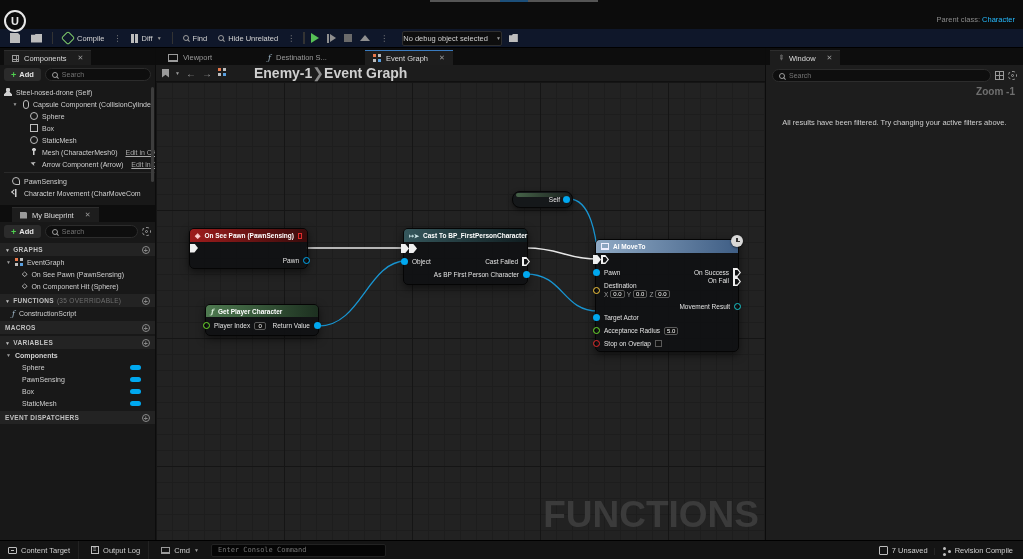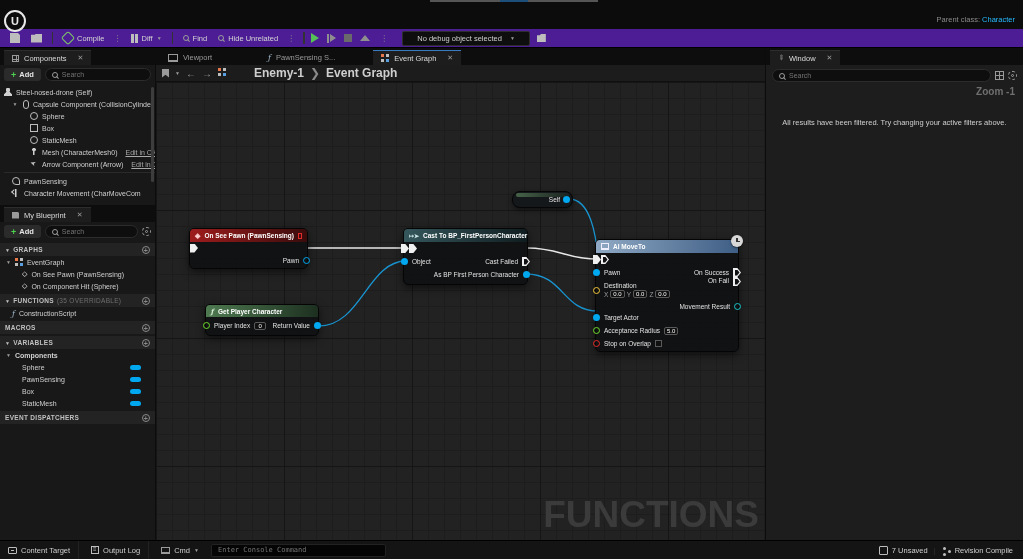--- a/index.html
+++ b/index.html
@@ -18,35 +18,35 @@
   #parent-class { position:absolute; right:8px; top:15px; font-size:7.5px; color:#8a8a8a; }
   #parent-class b { color:#26bbff; font-weight:normal; }
 
   
   #assettab-row { left:0; top:14px; width:1023px; height:15px; background:#0d0d0d; }
   #asset-tab { position:absolute; left:26px; top:0; height:15px; background:#1e1e1e; border-top:1px solid #2c2c2c;
     display:flex; align-items:center; gap:5px; padding:0 8px; font-size:7.5px; color:#e0e0e0; }
   .close-x { color:#9a9a9a; font-size:7px; margin-left:6px; }
 
   
-  #toolbar { left:0; top:29px; width:1023px; height:19px; background:#4c1d95; border-bottom:1px solid #000;
+  #toolbar { left:0; top:29px; width:1023px; height:19px; background:#0f172a; border-bottom:1px solid #000;
     display:flex; align-items:center; font-size:7.5px; color:#d4d4d4; }
   .tb-group { display:flex; align-items:center; gap:3px; padding:0 6px; height:100%; }
   .tb-sep { width:1px; height:12px; background:#333; }
   .tb-btn { display:flex; align-items:center; gap:4px; padding:2px 4px; border-radius:2px; }
   .dots { color:#8a8a8a; font-size:8px; padding:0 2px; }
   .caret { font-size:5px; color:#9a9a9a; }
   .play { width:0; height:0; border-left:8px solid #56c156; border-top:5px solid transparent; border-bottom:5px solid transparent; }
   .step { display:flex; align-items:center; gap:1px; }
   .step .bar{ width:2px; height:9px; background:#8f8f8f; }
   .step .tri{ width:0;height:0;border-left:6px solid #8f8f8f;border-top:4px solid transparent;border-bottom:4px solid transparent; }
   .stopsq { width:8px; height:8px; background:#6a6a6a; }
   .eject { width:0;height:0;border-bottom:6px solid #8f8f8f;border-left:5px solid transparent;border-right:5px solid transparent; }
   #debug-select { background:#0e0e0e; border:1px solid #2e2e2e; border-radius:2px; color:#cfcfcf;
-    padding:2px 14px; display:flex; gap:8px; align-items:center; font-size:7.5px; }
+    padding:2px 0; display:flex; gap:8px; align-items:center; font-size:7.5px; }
 
   
   .tabstrip { background:#0d0d0d; height:17px; display:flex; align-items:flex-end; }
   .ptab { background:#1d1d1d; height:15px; display:flex; align-items:center; gap:5px; padding:0 8px;
     font-size:7.5px; color:#dcdcdc; border-top:1px solid #2d2d2d; }
   .ptab.inactive { background:transparent; border-top:none; color:#9a9a9a; }
   .panel-body { background:#181818; }
   .addrow { display:flex; align-items:center; gap:4px; padding:3px 4px; }
   .add-btn { display:flex; align-items:center; gap:3px; background:#2b2b2b; border-radius:3px; padding:2px 7px;
     font-size:7.5px; color:#e6e6e6; font-weight:bold; }
@@ -94,21 +94,21 @@
     linear-gradient(#e8784a,#e8784a) 0 0/3px 3px no-repeat,
     linear-gradient(#bdbdbd,#bdbdbd) 5px 0/3px 3px no-repeat,
     linear-gradient(#bdbdbd,#bdbdbd) 0 5px/3px 3px no-repeat,
     linear-gradient(#5aa0e0,#5aa0e0) 5px 5px/3px 3px no-repeat; }
 
   
   #graph-tabs { left:156px; top:48px; width:609px; height:17px; }
   #graph-crumbbar { left:156px; top:65px; width:609px; height:17px; background:#1c1c1c; border-bottom:1px solid #101010;
     display:flex; align-items:center; gap:6px; padding:0 6px; }
   .nav-arrow { color:#9a9a9a; font-size:10px; }
-  #crumb { font-size:12px; color:#cfcfcf; font-weight:bold; display:flex; gap:6px; align-items:center;padding-left:20px; }
+  #crumb { font-size:14px; color:#cfcfcf; font-weight:bold; display:flex; align-items:center;padding-left:20px; }
   #crumb .sep { color:#8a8a8a; font-weight:normal; }
   #zoomlbl { position:absolute; right:8px; top:86px; font-size:10px; color:#6f6f6f; font-weight:bold; z-index:3;}
   #graph { left:156px; top:82px; width:609px; height:458px; overflow:hidden;
     background-color:#222222;
     background-image:
       linear-gradient(#151515 1px, transparent 1px), linear-gradient(90deg,#151515 1px, transparent 1px),
       linear-gradient(#1d1d1d 1px, transparent 1px), linear-gradient(90deg,#1d1d1d 1px, transparent 1px);
     background-size:128px 128px,128px 128px,16px 16px,16px 16px; }
   #watermark { position:absolute; right:6px; bottom:4px; font-size:37px; font-weight:900; color:#3b3b3b; letter-spacing:0; }
 
@@ -328,21 +328,21 @@
           <span class="tico ico-move"></span>
           <span>Character Movement (CharMoveCom</span>
         </div>
       </div>
       <div class="vscroll" style="top:22px;height:95px"></div>
     </div>
   </div>
 
   <div class="abs" style="left:0;top:205px;width:155px;height:335px">
     <div class="tabstrip">
-      <div class="ptab" style="margin-left:4px">
+      <div class="ptab" style="margin-left:12px">
         <span class="savedisk" style="width:7px;height:7px;background:#9a9a9a"></span>
         <span>My Blueprint</span>
         <span class="close-x">✕</span>
       </div>
     </div>
     <div class="panel-body" style="height:318px;position:relative">
       <div class="addrow">
         <span class="add-btn">
           <span class="add-plus">+</span>
             <span>Add</span>
@@ -427,21 +427,21 @@
     </div>
   </div>
 
   <div id="graph-tabs" class="abs tabstrip">
     <div class="ptab inactive" style="margin-left:4px">
       <span class="monico"></span>
       <span>Viewport</span>
     </div>
     <div class="ptab inactive" style="margin-left:40px">
       <span class="fico">ƒ</span>
-      <span>PawnSensing S...</span>
+      <span>Destination S...</span>
     </div>
     <div class="ptab" style="margin-left:30px;border-top-color:#3a7bbf">
       <span class="ggico"></span>
       <span>Event Graph</span>
       <span class="close-x">✕</span>
     </div>
   </div>
 
   <div id="graph-crumbbar" class="abs">
     <span class="bmico"></span>

